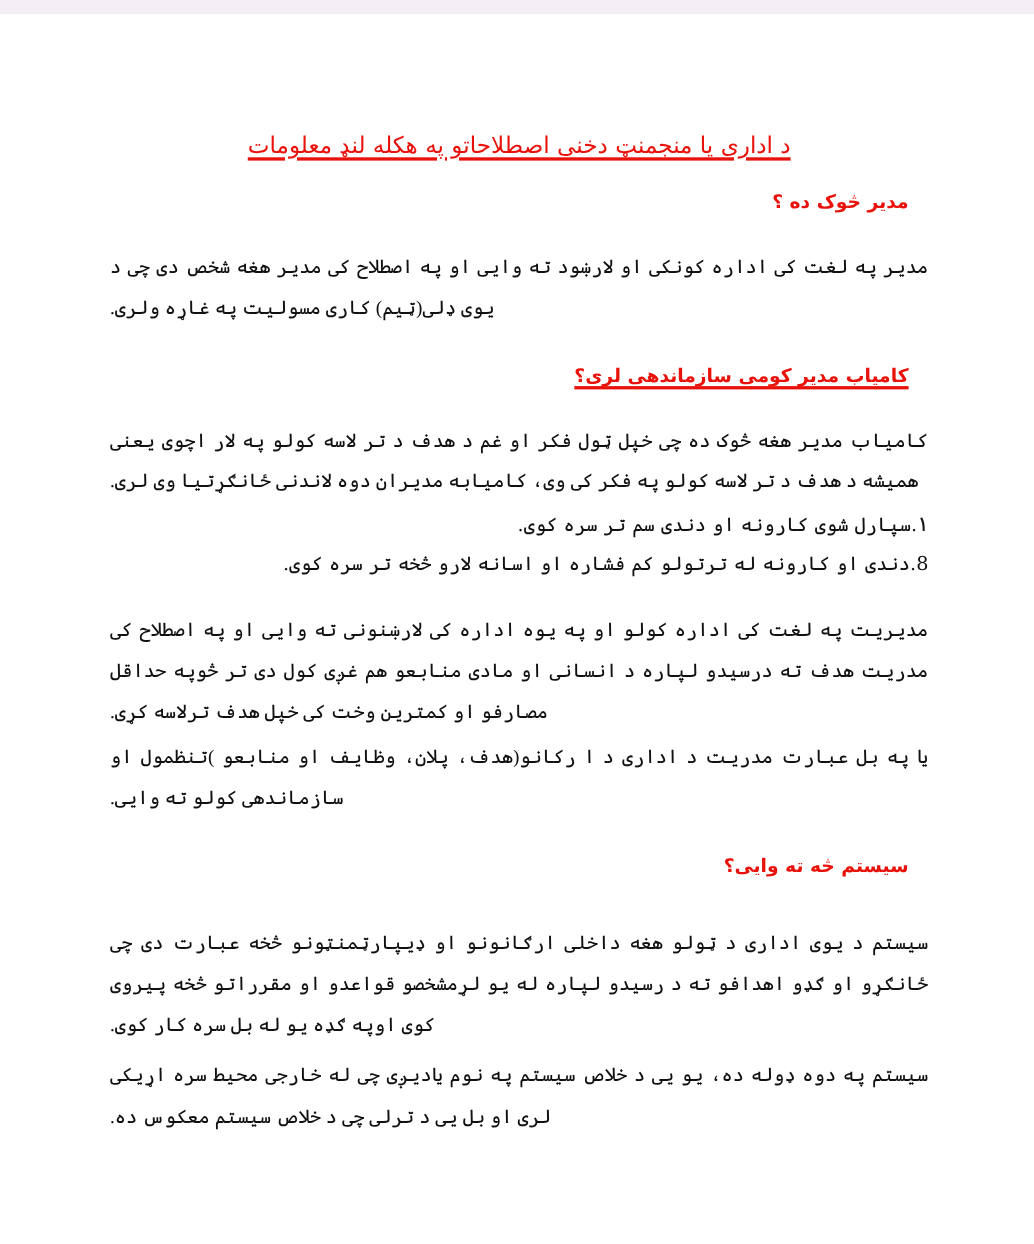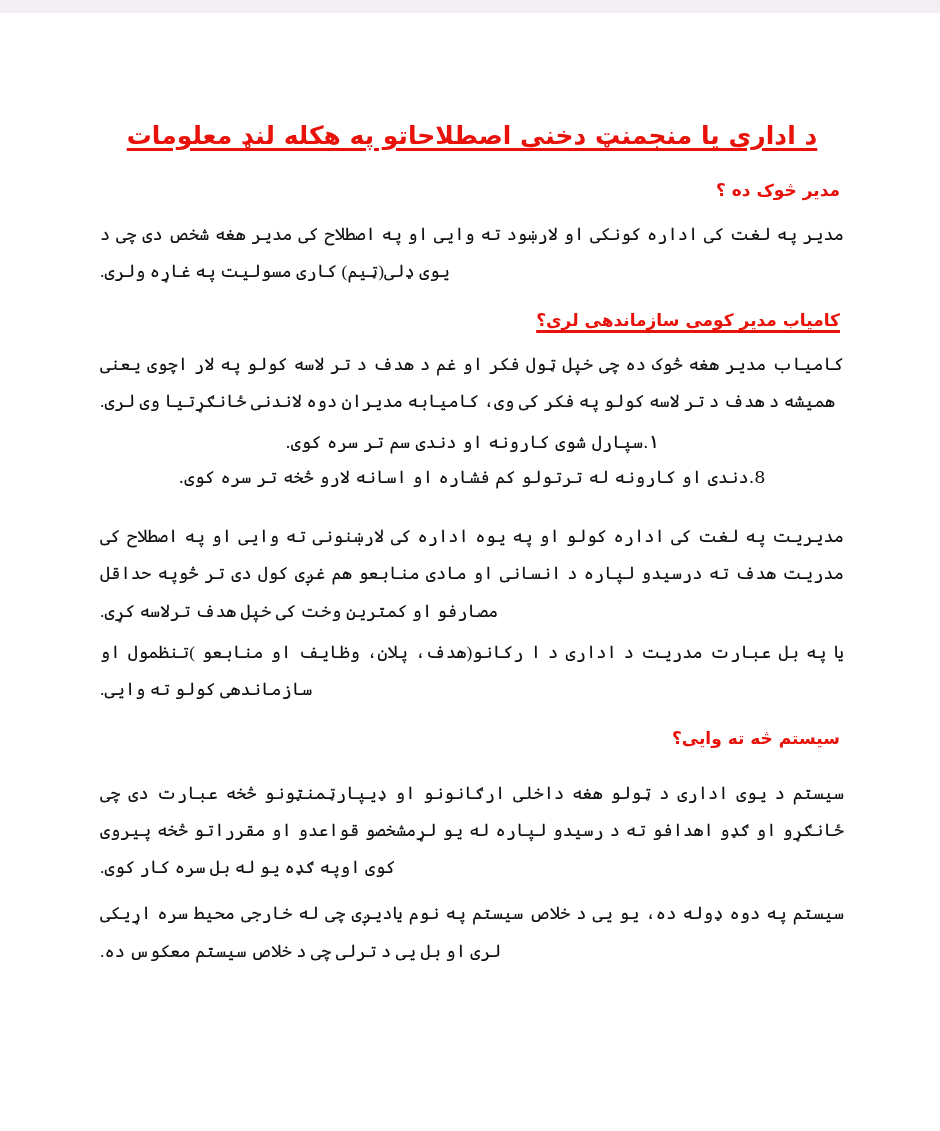--- a/index.html
+++ b/index.html
@@ -36,40 +36,40 @@
     right: 96px;
     width: 744px;
     direction: rtl;
     text-align: justify;
   }
   .spacer-top { height: 104px; }
 
   .doc-title {
     font-family: "DejaVu Sans", "Liberation Sans", sans-serif;
     color: #e8120a;
-    font-weight: bold;
-    font-size: 25px;
+    font-weight: normal;
+    font-size: 21px;
     line-height: 1.5;
     text-align: center;
     text-decoration: underline;
     text-decoration-thickness: 2.5px;
     text-underline-offset: 4px;
     direction: rtl;
     margin: 0 0 22px 0;
     padding: 0;
   }
 
   .heading {
     color: #e8120a;
     font-weight: bold;
     font-size: 17px;
     line-height: 1.55;
     text-align: right;
     direction: rtl;
-    margin: 4px;
+    margin: 18px;
     padding: 0;
   }
   .heading.underlined {
     text-decoration: underline;
     text-decoration-thickness: 2.5px;
     text-underline-offset: 4px;
   }
 
   .para {
     color: #111111;
@@ -81,21 +81,21 @@
     direction: rtl;
     margin: 0;
     padding: 0;
   }
 
   .list-item {
     color: #111111;
     font-family: "DejaVu Serif", "Liberation Serif", serif;
     font-size: 17.5px;
     line-height: 2.05;
-    text-align: center;
+    text-align: right;
     direction: rtl;
     margin: 0;
     padding: 0;
   }
 
   .gap-xs { height: 4px; }
   .gap-s  { height: 9px; }
   .gap-m  { height: 13px; }
   .gap-l  { height: 20px; }
   .gap-xxl{ height: 62px; }

